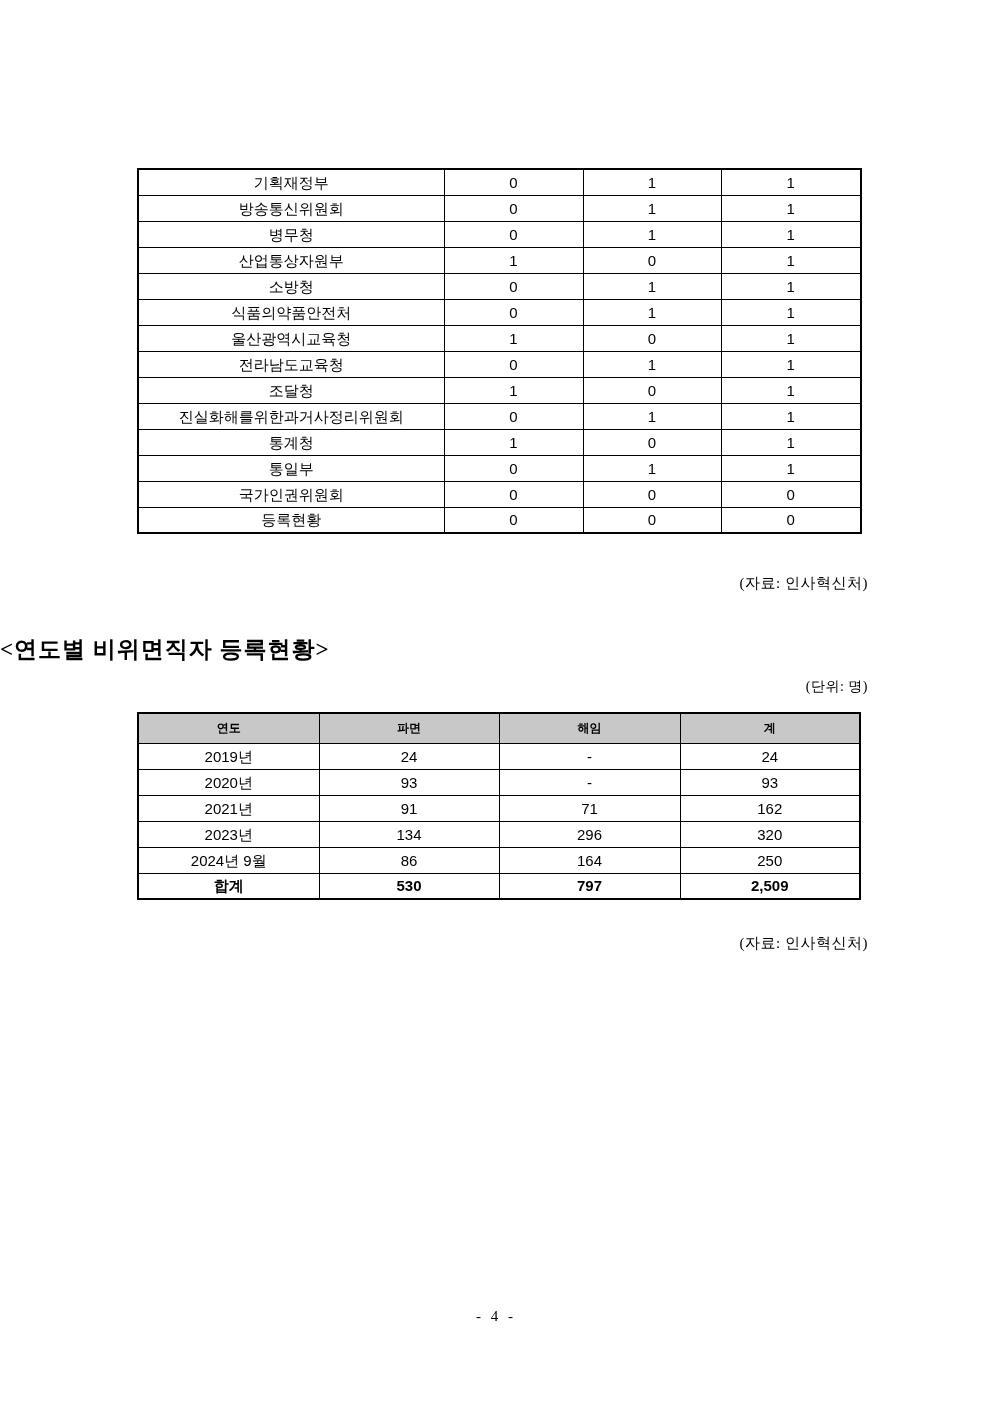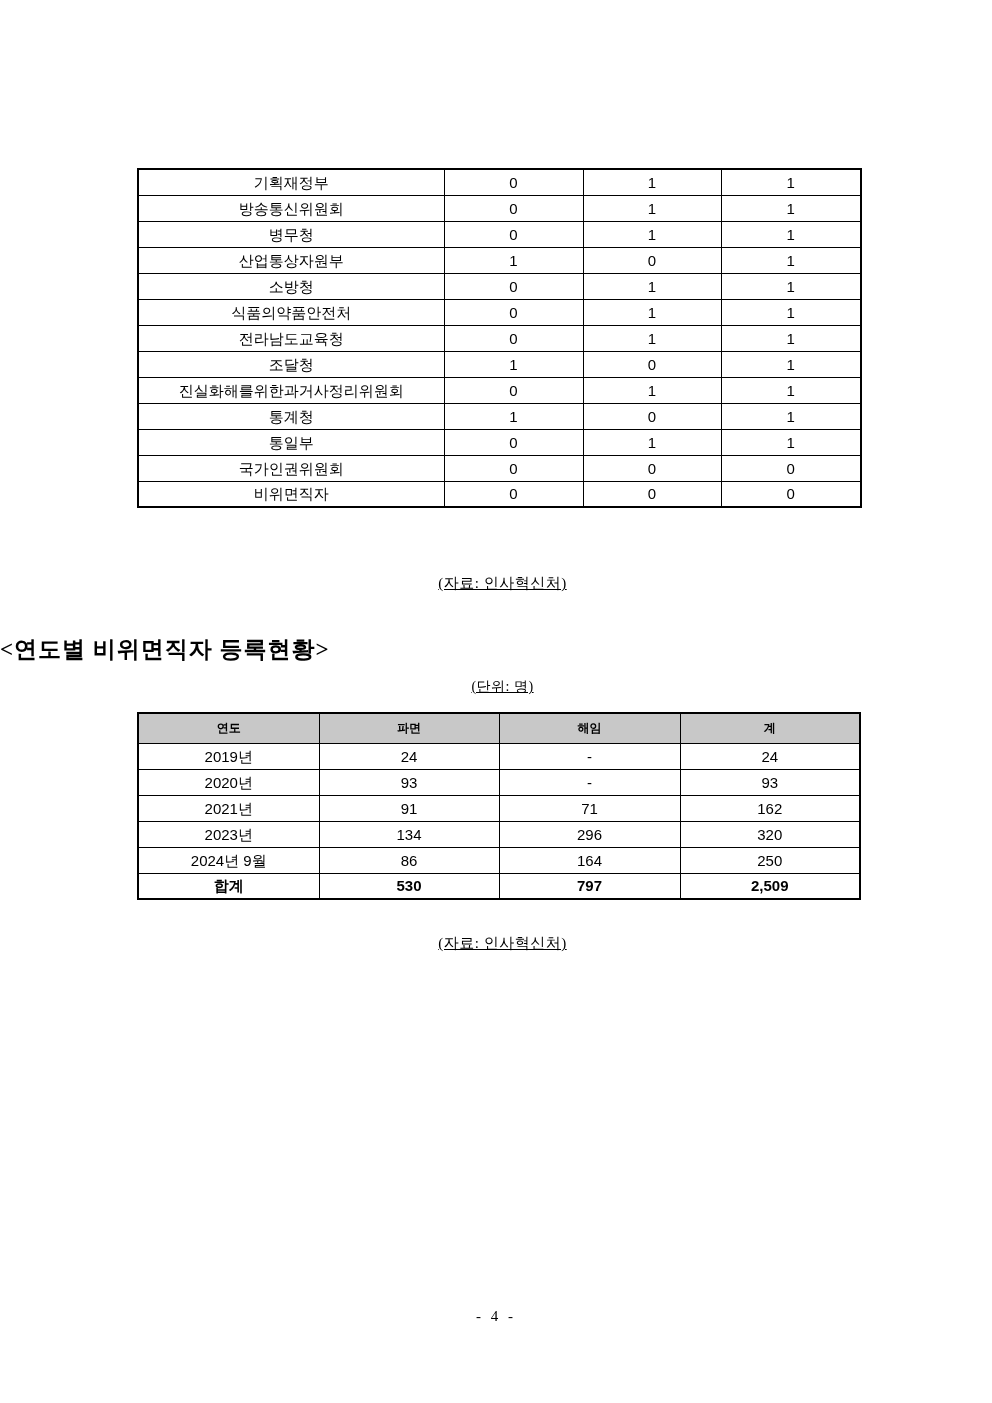--- a/index.html
+++ b/index.html
@@ -36,25 +36,24 @@
     font-size: 15px;
     line-height: 1;
     padding: 0 2px;
   }
 
   
   .note {
     position: absolute;
     left: 137px;
     width: 731px;
-    text-align: center;
+    text-align: right;
     font-family: "Liberation Serif", "DejaVu Serif", serif;
     font-size: 15px;
     letter-spacing: 0.5px;
-    text-decoration: underline;
   }
   .note1 { top: 574px; }
   .note2 { top: 678px; font-size: 14px; }
   .note3 { top: 934px; }
 
   
   .title {
     position: absolute;
     left: 0;
     top: 634px;
@@ -153,20 +152,26 @@
           <td>1</td>
           <td>1</td>
         </tr>
         <tr>
           <td>식품의약품안전처</td>
           <td>0</td>
           <td>1</td>
           <td>1</td>
         </tr>
         <tr>
+          <td>울산광역시교육청</td>
+          <td>1</td>
+          <td>0</td>
+          <td>1</td>
+        </tr>
+        <tr>
           <td>전라남도교육청</td>
           <td>0</td>
           <td>1</td>
           <td>1</td>
         </tr>
         <tr>
           <td>조달청</td>
           <td>1</td>
           <td>0</td>
           <td>1</td>
@@ -189,21 +194,21 @@
           <td>1</td>
           <td>1</td>
         </tr>
         <tr>
           <td>국가인권위원회</td>
           <td>0</td>
           <td>0</td>
           <td>0</td>
         </tr>
         <tr>
-          <td>비위면직자</td>
+          <td>등록현황</td>
           <td>0</td>
           <td>0</td>
           <td>0</td>
         </tr>
       </tbody>
   </table>
 
   <div class="note note1">(자료: 인사혁신처)</div>
 
   <h2 class="title">&lt;연도별 비위면직자 등록현황&gt;</h2>

